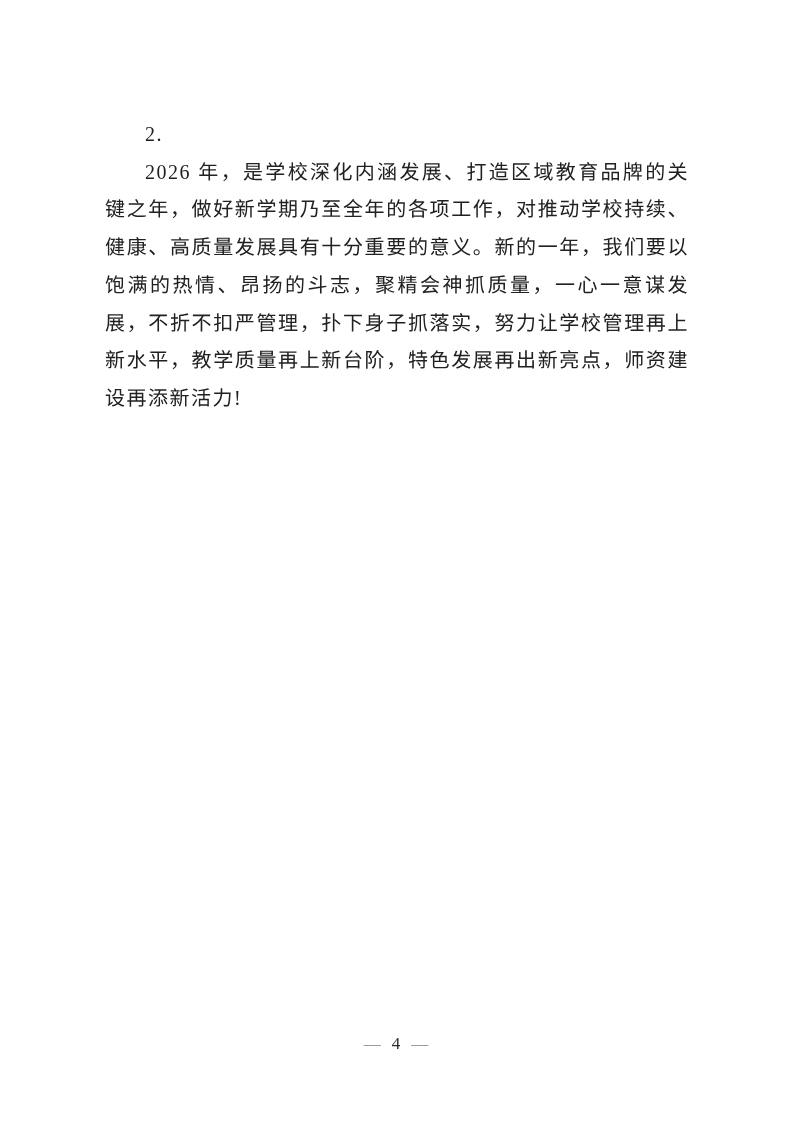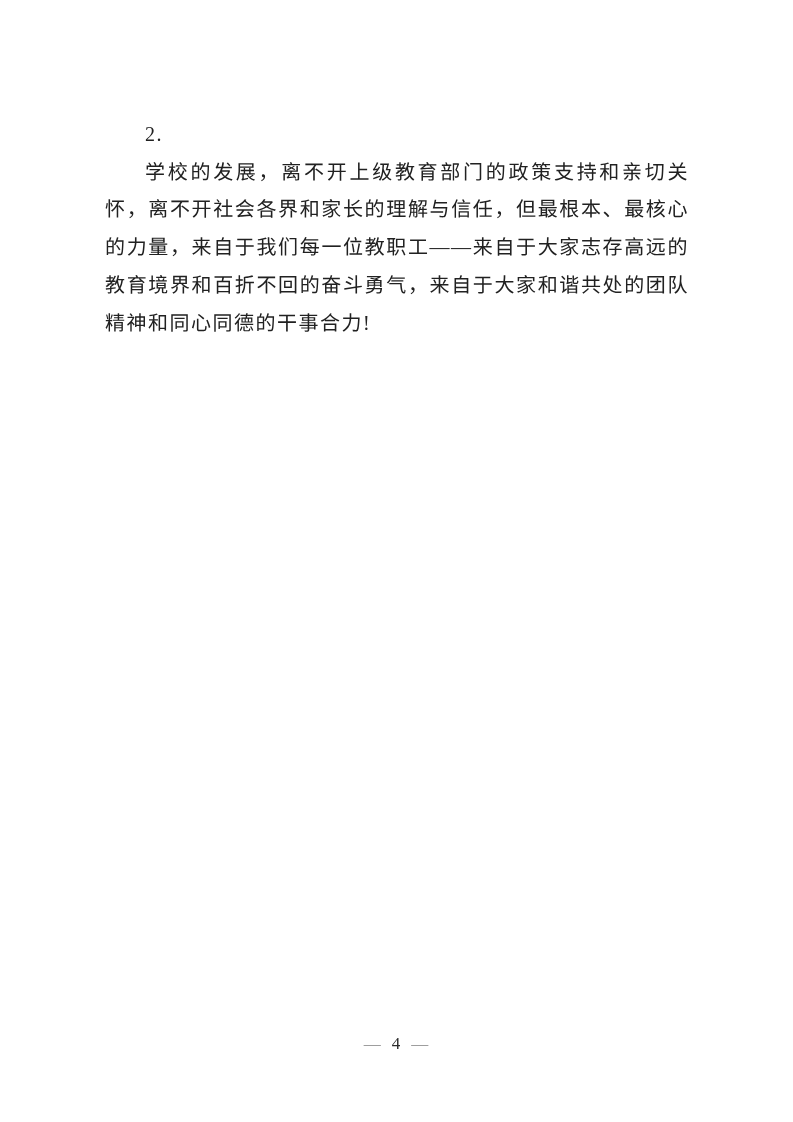--- a/index.html
+++ b/index.html
@@ -52,20 +52,20 @@
     color: #2b2b2b;
   }
 </style>
 </head>
 <body>
 
 <div class="page">
 
   <div class="body-text">
     <p>2.</p>
-    <p>学校的发展，离不开上级教育部门的政策支持和亲切关怀，离不开社会各界和家长的理解与信任，但最根本、最核心的力量，来自于我们每一位教职工——来自于大家志存高远的教育境界和百折不回的奋斗勇气，来自于大家和谐共处的团队精神和同心同德的干事合力!</p>
+    <p>2026 年，是学校深化内涵发展、打造区域教育品牌的关键之年，做好新学期乃至全年的各项工作，对推动学校持续、健康、高质量发展具有十分重要的意义。新的一年，我们要以饱满的热情、昂扬的斗志，聚精会神抓质量，一心一意谋发展，不折不扣严管理，扑下身子抓落实，努力让学校管理再上新水平，教学质量再上新台阶，特色发展再出新亮点，师资建设再添新活力!</p>
   </div>
 
   <div class="footer">
     <span class="dash">—</span><span class="num">4</span><span class="dash">—</span>
   </div>
 
 </div>
 
 </body></html>

